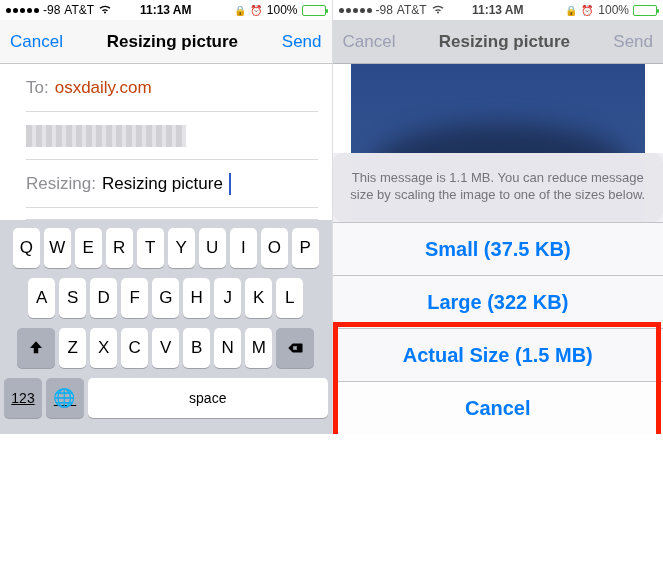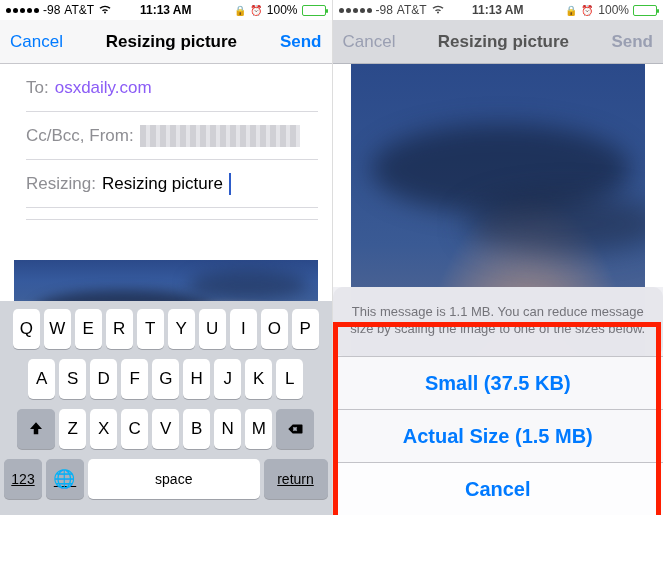--- a/index.html
+++ b/index.html
@@ -11,21 +11,21 @@
     overflow: hidden;
     position: relative;
   }
   .screens {
     display: flex;
     width: 663px;
     height: 587px;
   }
   .screen {
     width: 331.5px;
-    height: 515px;
+    height: 434px;
     position: relative;
     overflow: hidden;
     background: #fff;
   }
   .screen-right {
     border-left: 1px solid #ddd;
   }
 
   
   .status-bar {
@@ -68,39 +68,39 @@
     height: 44px;
     display:flex;
     align-items:center;
     justify-content: space-between;
     padding: 0 10px;
     border-bottom: 1px solid #c7c7cc;
     background:#f7f7f8;
     font-size: 17px;
   }
   .nav-btn { color:#007aff; font-weight:400; }
-  .nav-btn.bold { font-weight:700; }
+  .nav-btn.bold { font-weight:400; }
   .nav-title { font-weight:600; color:#000; flex:1; text-align:center; }
   .dimmed .nav-btn { color:#9a9fb2; }
   .dimmed .nav-title { color:#555; }
   .dimmed .status-bar { color:#444; }
   .dimmed .dot { background:#444; }
   .dimmed .nav-bar { background:#d9dade; border-bottom-color:#b6b8bf; }
 
   
   .fields { padding: 0 14px; font-size: 17px; margin-left: 12px; }
   .field {
     display:flex;
     align-items:center;
     min-height: 48px;
     border-bottom: 1px solid #d9d9de;
     gap: 6px;
   }
   .field-label { color:#8e8e93; }
-  .field-value { color:#8b5cf6; }
+  .field-value { color:#c2410c; }
   .field-value.black { color:#000; }
   .caret {
     display:inline-block; width:2px; height:22px; background:#2d5cc9; vertical-align:middle;
   }
   .cc-pix {
     display:inline-block; width:160px; height:22px;
     background:
       repeating-linear-gradient(90deg,#d0d0d5 0 6px,#e4e4e8 6px 10px),
       repeating-linear-gradient(0deg,#d0d0d5 0 4px,#e8e8ec 4px 7px);
     filter: blur(0.3px);
@@ -259,21 +259,20 @@
       <span class="nav-title">Resizing picture</span>
       <span class="nav-btn bold">Send</span>
     </div>
 
     <div class="fields">
       <div class="field">
         <span class="field-label">To:</span>
         <span class="field-value">osxdaily.com</span>
       </div>
       <div class="field">
-        <span class="field-label">Cc/Bcc, From:</span>
         <span class="cc-pix"></span>
       </div>
       <div class="field">
         <span class="field-label">Resizing:</span>
         <span class="field-value black">Resizing picture</span>
           <span class="caret"></span>
       </div>
       <div class="field" style="border-bottom:1px solid #d9d9de; min-height:12px"></div>
     </div>
 
@@ -323,21 +322,20 @@
               <path d="M21 6H9l-6 6 6 6h12a1 1 0 001-1V7a1 1 0 00-1-1zm-7.6 9L12 13.6 10.6 15 9 13.4 10.4 12 9 10.6 10.6 9 12 10.4 13.4 9 15 10.6 13.6 12 15 13.4z" fill="#000"></path>
             </svg>
         </div>
       </div>
       <div class="kb-row bottom">
         <div class="key fn small">123</div>
         <div class="key fn">
             <span class="globe-icon">🌐</span>
           </div>
         <div class="key space small">space</div>
-        <div class="key fn small" style="min-width:64px">return</div>
       </div>
     </div>
   </div>
 
   <div class="screen screen-right dimmed">
 
     <div class="status-bar">
       <div class="status-left">
         <span class="signal-dots">
           <span class="dot"></span>
@@ -367,20 +365,21 @@
       <span class="nav-btn">Cancel</span>
       <span class="nav-title">Resizing picture</span>
       <span class="nav-btn bold">Send</span>
     </div>
 
     <div class="right-bg"></div>
 
     <div class="sheet">
       <div class="sheet-msg">This message is 1.1 MB. You can reduce message size by scaling the image to one of the sizes below.</div>
       <div class="sheet-opt">Small (37.5 KB)</div>
+      <div class="sheet-opt">Large (322 KB)</div>
       <div class="sheet-opt">Actual Size (1.5 MB)</div>
       <div class="sheet-cancel">Cancel</div>
     </div>
 
     <div class="red-frame" style="left:0px; right:2px; top:322px; height:216px;"></div>
   </div>
 
 </div>
 
 </body></html>

